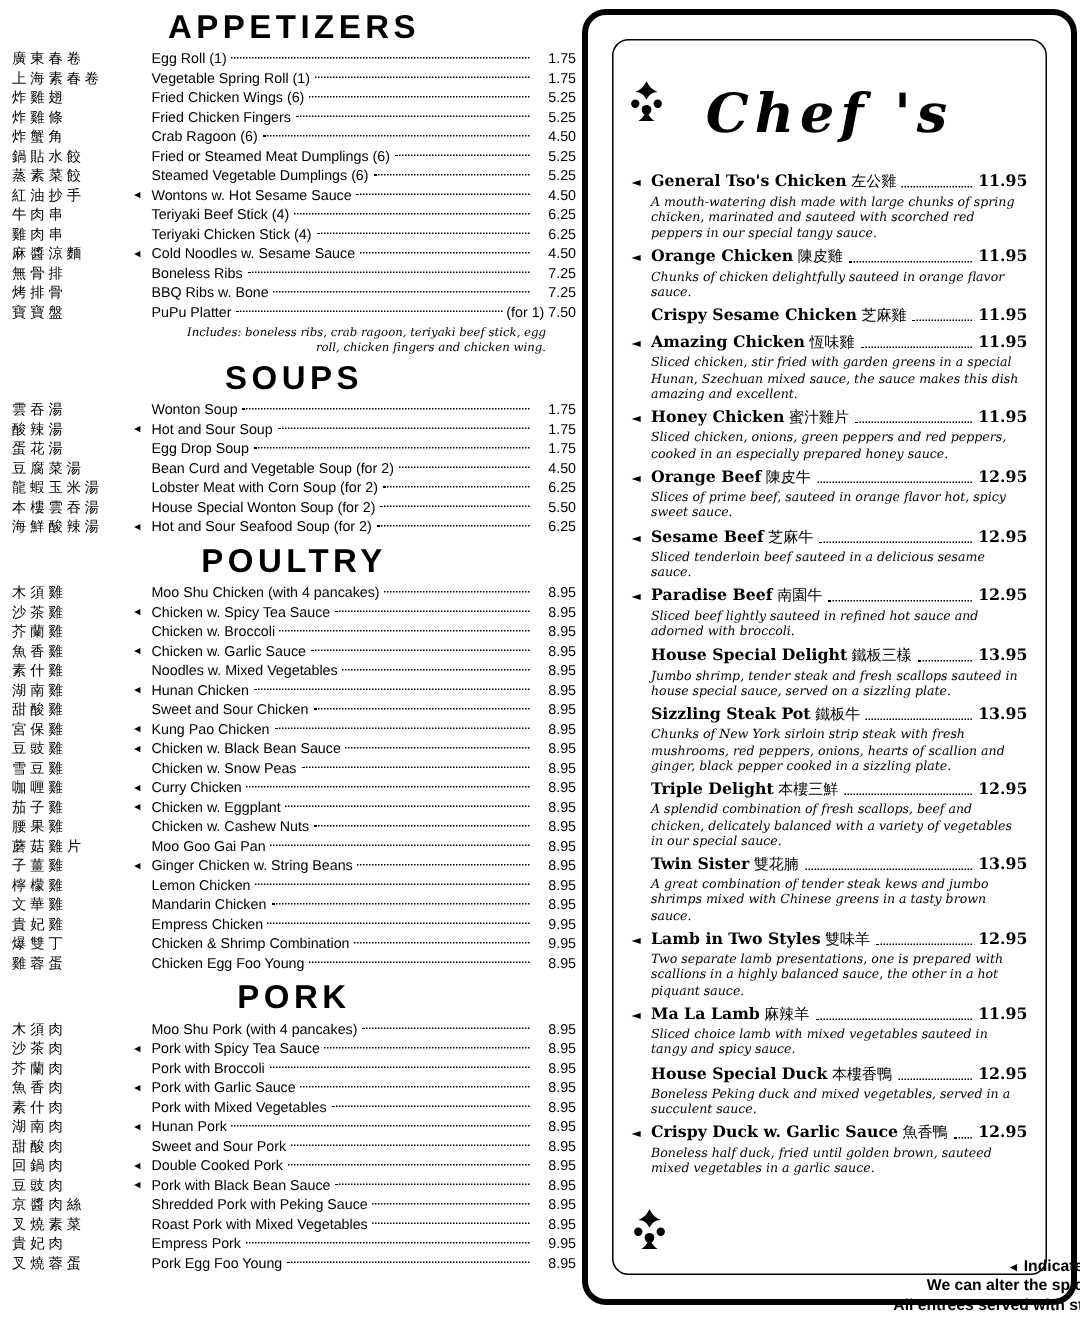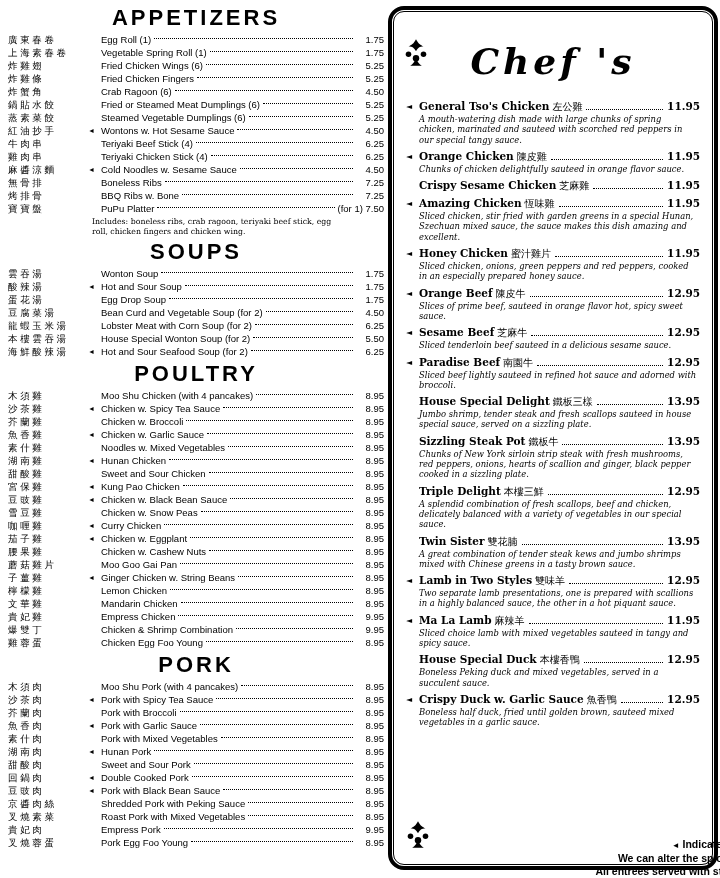--- a/index.html
+++ b/index.html
@@ -15,27 +15,27 @@
     text-align:center; font-family:Liberation Sans, sans-serif; font-weight:bold;
     font-size:22px; letter-spacing:3px; margin:3px 0 2px;
   }
   .item-row { display:flex; align-items:center; font-size:9.5px; line-height:13px; white-space:nowrap; }
   .cn { width:80px; font-size:9.5px; overflow:hidden; flex:none; }
   .spicy { width:13px; font-size:7px; flex:none; }
   .iname { flex:none; }
   .dots { flex:1; border-bottom:1.5px dotted #000; margin:0 3px 3px 3px; min-width:6px; }
   .price { text-align:right; min-width:28px; flex:none; white-space:nowrap; }
   .sec-note {
-    font-size:7.8px; font-family:"DejaVu Serif", serif;
-    margin:2px 0 3px 84px; width:248px; line-height:9.5px;
+    font-size:7.8px; font-style:italic; font-family:"DejaVu Serif", serif;
+    margin:2px 0 3px 108px; width:248px; line-height:9.5px;text-align:right;
   }
   
   .right-panel {
     position:absolute; left:388px; top:6px; width:330px; height:864px;
-    border:4px solid #000; border-radius:16px; padding:1px; background:#fff;
+    border:4px solid #000; border-radius:16px; padding:16px; background:#fff;
   }
   .inner-border {
     width:100%; height:100%; border:1.5px solid #000; border-radius:11px;
     position:relative; padding:10px 12px 8px 12px; overflow:hidden;
   }
   .ornament { position:absolute; width:28px; height:30px; }
   .ornament.top { left:8px; top:26px; }
   .ornament.bottom { left:10px; bottom:14px; }
   .chef-title {
     font-family:"DejaVu Serif", serif; font-style:italic; font-weight:bold;

